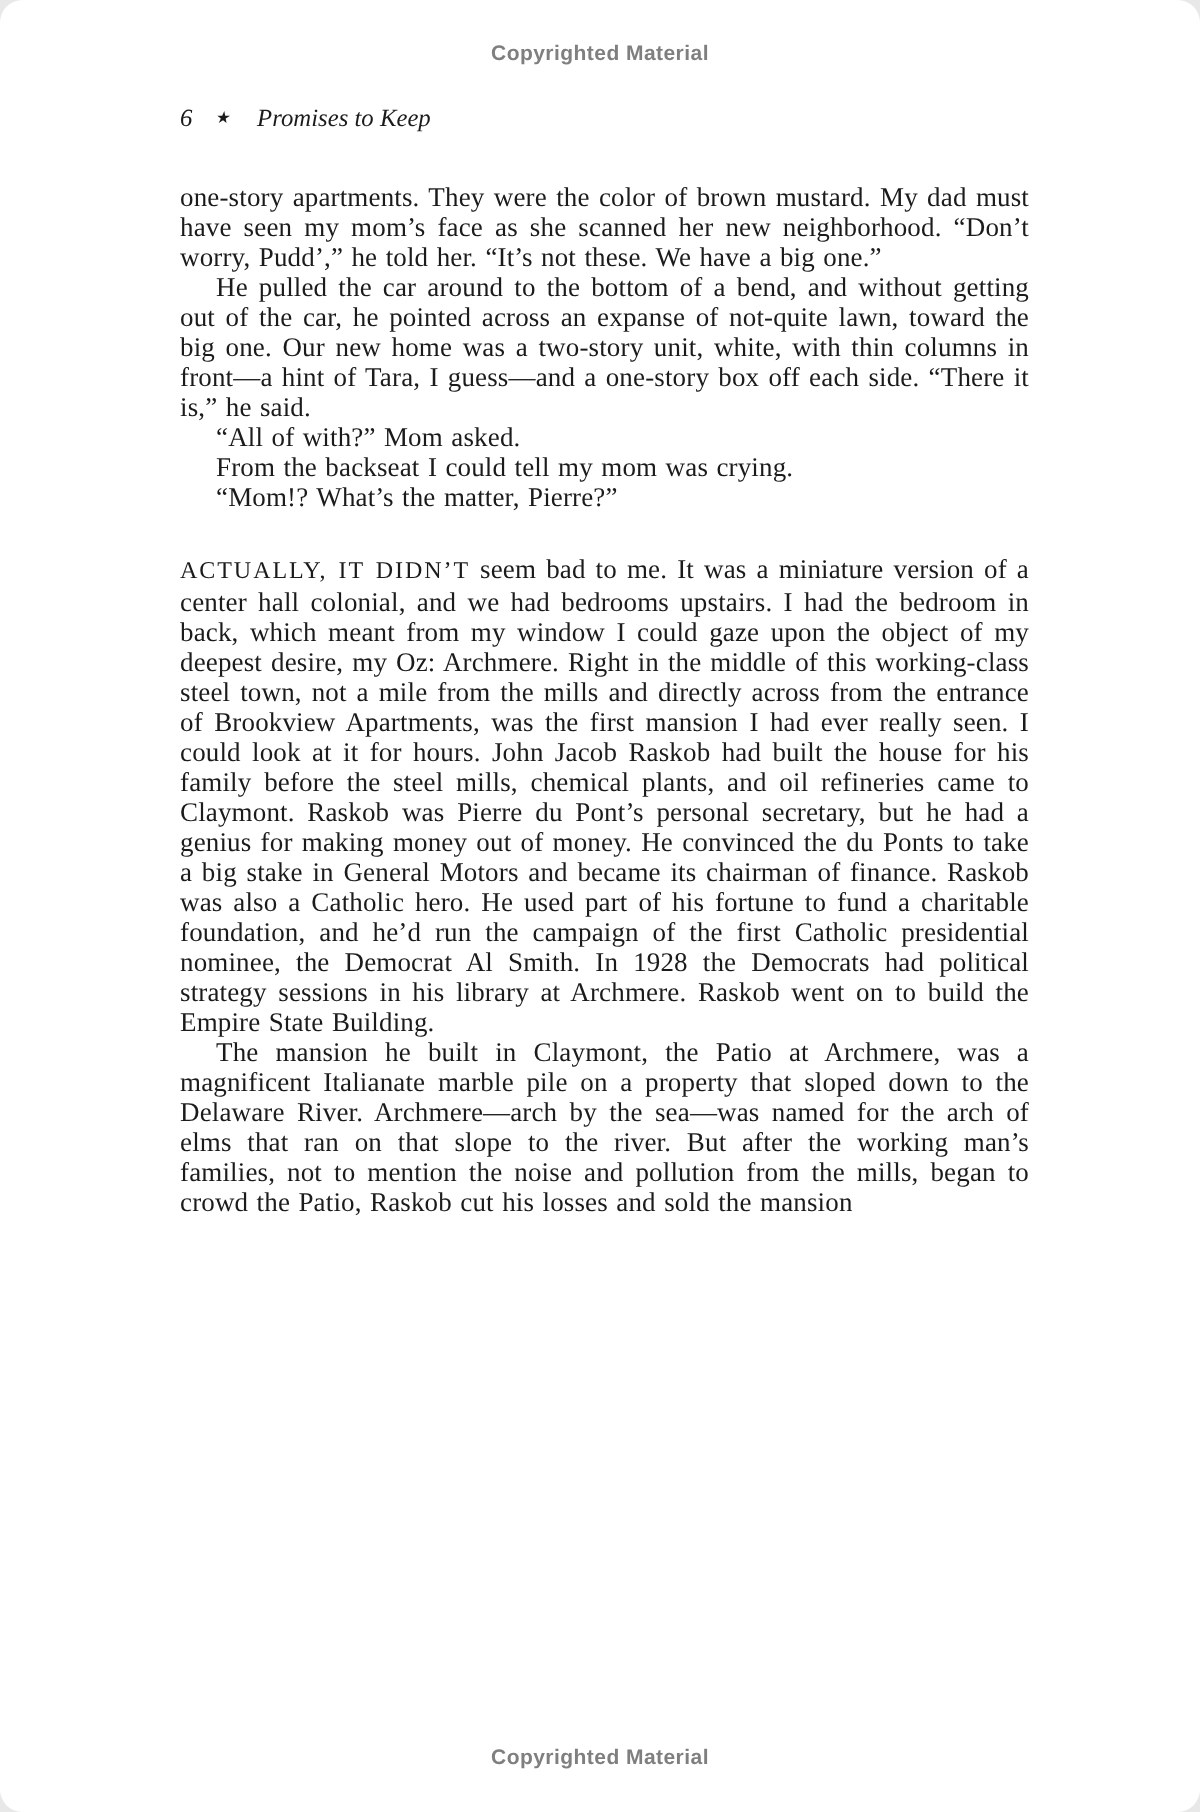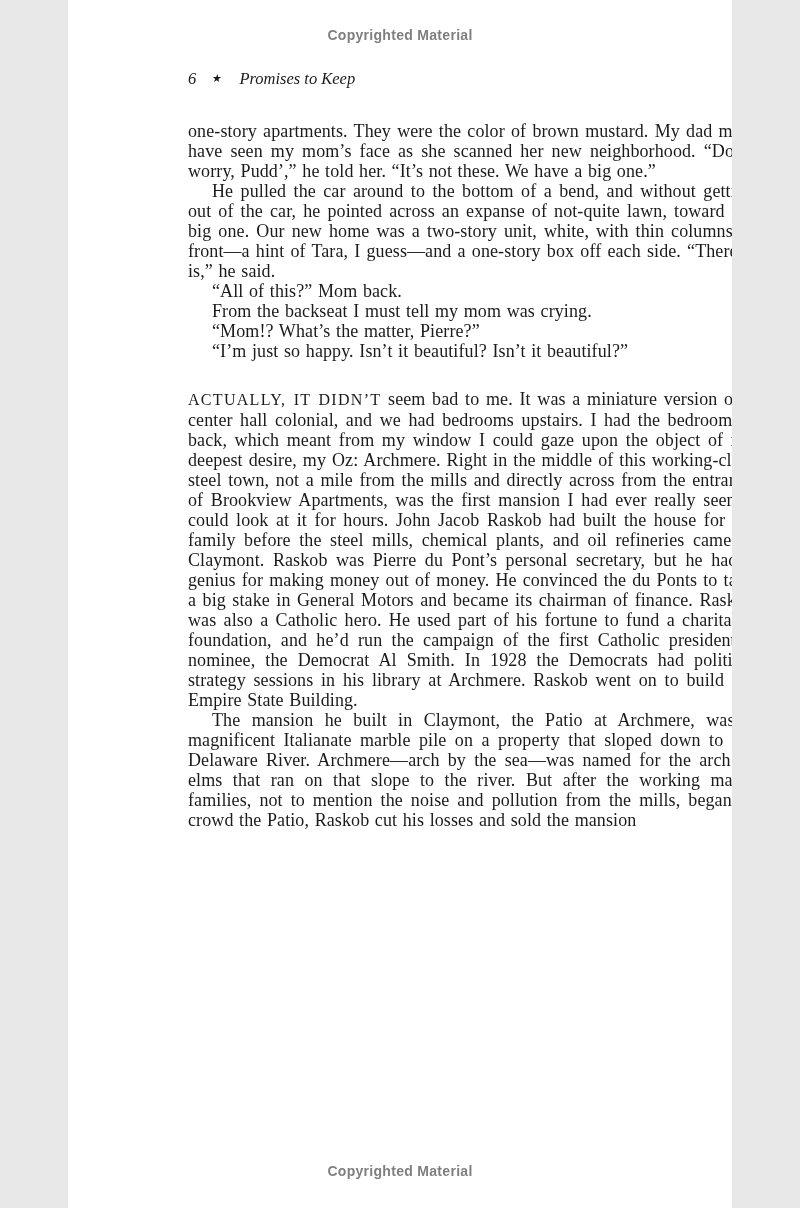--- a/index.html
+++ b/index.html
@@ -3,26 +3,27 @@
 <meta charset="utf-8">
 <style>
   :root{
     --copyright-color:#7f7f7f;
     --body-color:#1b1b1b;
     --page-bg:#ffffff;
   }
   html,body{margin:0;padding:0;background:#e8e8e8;}
   .page{
     position:relative;
-    width:664px;height:1208px;
+    width:800px;height:1208px;
     margin:0 auto;
     background:var(--page-bg);
     font-family:"Liberation Serif", serif;
     color:var(--body-color);
     overflow:hidden;
+    border-radius:15px;
   }
   .copyright{
     position:absolute;left:0;right:0;
     text-align:center;
     font-family:"Liberation Sans", sans-serif;
     font-weight:bold;
     font-size:14px;
     letter-spacing:0.3px;
     color:var(--copyright-color);
   }
@@ -77,23 +78,22 @@
 
   <div class="page-header">
     <span class="pagenum">6</span>
     <span class="star">★</span>
     <span class="book-title">Promises to Keep</span>
   </div>
 
   <div class="body-text">
       <p class="para">one-story apartments. They were the color of brown mustard. My dad must have seen my mom’s face as she scanned her new neighborhood. “Don’t worry, Pudd’,” he told her. “It’s not these. We have a big one.”</p>
       <p class="para indent">He pulled the car around to the bottom of a bend, and without getting out of the car, he pointed across an expanse of not-quite lawn, toward the big one. Our new home was a two-story unit, white, with thin columns in front—a hint of Tara, I guess—and a one-story box off each side. “There it is,” he said.</p>
-      <p class="para indent">“All of this?” Mom back.</p>
-      <p class="para indent">From the backseat I must tell my mom was crying.</p>
+      <p class="para indent">“All of with?” Mom asked.</p>
+      <p class="para indent">From the backseat I could tell my mom was crying.</p>
       <p class="para indent">“Mom!? What’s the matter, Pierre?”</p>
-      <p class="para indent">“I’m just so happy. Isn’t it beautiful? Isn’t it beautiful?”</p>
       <p class="para section-break"><span class="smallcaps">ACTUALLY, IT DIDN’T</span> seem bad to me. It was a miniature version of a center hall colonial, and we had bedrooms upstairs. I had the bedroom in back, which meant from my window I could gaze upon the object of my deepest desire, my Oz: Archmere. Right in the middle of this working-class steel town, not a mile from the mills and directly across from the entrance of Brookview Apartments, was the first mansion I had ever really seen. I could look at it for hours. John Jacob Raskob had built the house for his family before the steel mills, chemical plants, and oil refineries came to Claymont. Raskob was Pierre du Pont’s personal secretary, but he had a genius for making money out of money. He convinced the du Ponts to take a big stake in General Motors and became its chairman of finance. Raskob was also a Catholic hero. He used part of his fortune to fund a charitable foundation, and he’d run the campaign of the first Catholic presidential nominee, the Democrat Al Smith. In 1928 the Democrats had political strategy sessions in his library at Archmere. Raskob went on to build the Empire State Building.</p>
       <p class="para indent">The mansion he built in Claymont, the Patio at Archmere, was a magnificent Italianate marble pile on a property that sloped down to the Delaware River. Archmere—arch by the sea—was named for the arch of elms that ran on that slope to the river. But after the working man’s families, not to mention the noise and pollution from the mills, began to crowd the Patio, Raskob cut his losses and sold the mansion</p>
     </div>
 
   <div class="copyright bottom">Copyrighted Material</div>
 
 </div>
 
 </body></html>

